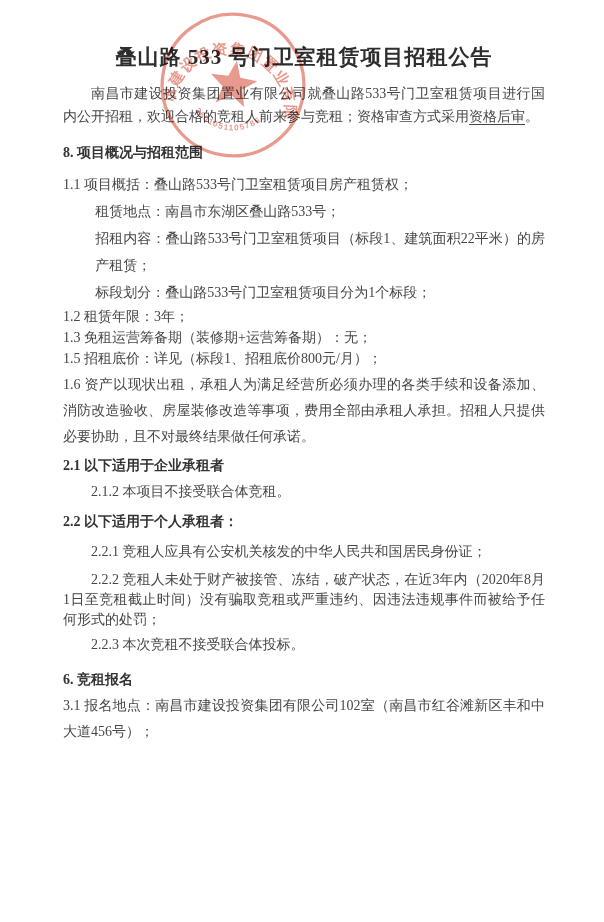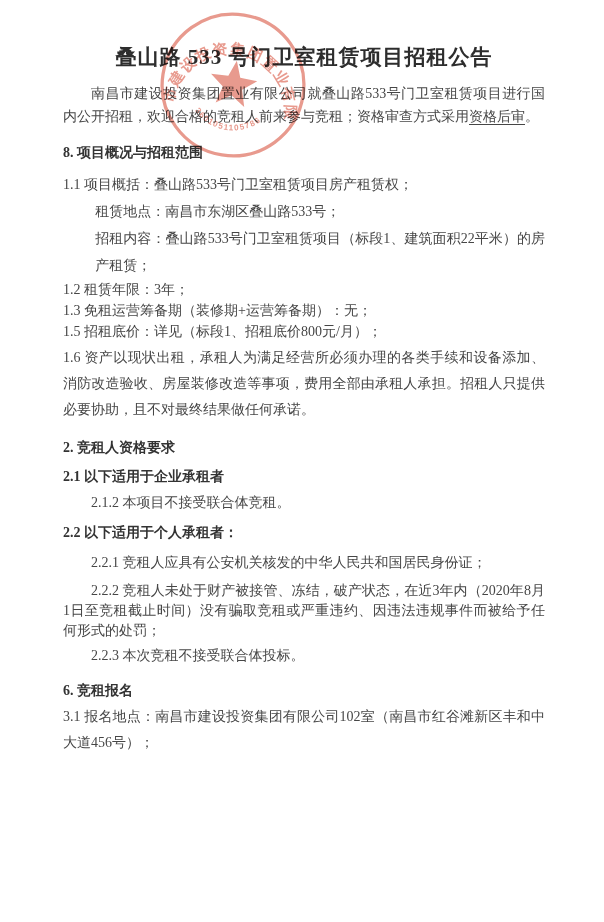--- a/index.html
+++ b/index.html
@@ -88,25 +88,25 @@
   </div>
 
   <div class="content">
     <h1 class="title">叠山路 533 号门卫室租赁项目招租公告</h1>
     <div class="paras" id="paragraphs">
         <p class="para intro"><span>南昌市建设投资集团置业有限公司就叠山路533号门卫室租赁项目进行国内公开招租，欢迎合格的竞租人前来参与竞租；资格审查方式采用</span><span class="u">资格后审</span><span>。</span></p>
         <p class="para heading"><span>8. 项目概况与招租范围</span></p>
         <p class="para item"><span>1.1 项目概括：叠山路533号门卫室租赁项目房产租赁权；</span></p>
         <p class="para subitem"><span>租赁地点：南昌市东湖区叠山路533号；</span></p>
         <p class="para subitem"><span>招租内容：叠山路533号门卫室租赁项目（标段1、建筑面积22平米）的房产租赁；</span></p>
+        <p class="para subitem"><span>标段划分：叠山路533号门卫室租赁项目分为1个标段；</span></p>
         <p class="para item-tight"><span>1.2 租赁年限：3年；</span></p>
         <p class="para item-tight"><span>1.3 免租运营筹备期（装修期+运营筹备期）：无；</span></p>
         <p class="para item-tight"><span>1.5 招租底价：详见（标段1、招租底价800元/月）；</span></p>
         <p class="para item-loose"><span>1.6 资产以现状出租，承租人为满足经营所必须办理的各类手续和设备添加、消防改造验收、房屋装修改造等事项，费用全部由承租人承担。招租人只提供必要协助，且不对最终结果做任何承诺。</span></p>
-        <p class="para heading"><span>2. 竞租人资格要求</span></p>
         <p class="para heading2"><span>2.1 以下适用于企业承租者</span></p>
         <p class="para sub2"><span>2.1.2 本项目不接受联合体竞租。</span></p>
         <p class="para heading2"><span>2.2 以下适用于个人承租者：</span></p>
         <p class="para sub2-first"><span>2.2.1 竞租人应具有公安机关核发的中华人民共和国居民身份证；</span></p>
         <p class="para sub2-tight"><span>2.2.2 竞租人未处于财产被接管、冻结，破产状态，在近3年内（2020年8月1日至竞租截止时间）没有骗取竞租或严重违约、因违法违规事件而被给予任何形式的处罚；</span></p>
         <p class="para sub2-tight"><span>2.2.3 本次竞租不接受联合体投标。</span></p>
         <p class="para heading"><span>6. 竞租报名</span></p>
         <p class="para item-wrap"><span>3.1 报名地点：南昌市建设投资集团有限公司102室（南昌市红谷滩新区丰和中大道456号）；</span></p>
       </div>
   </div>

